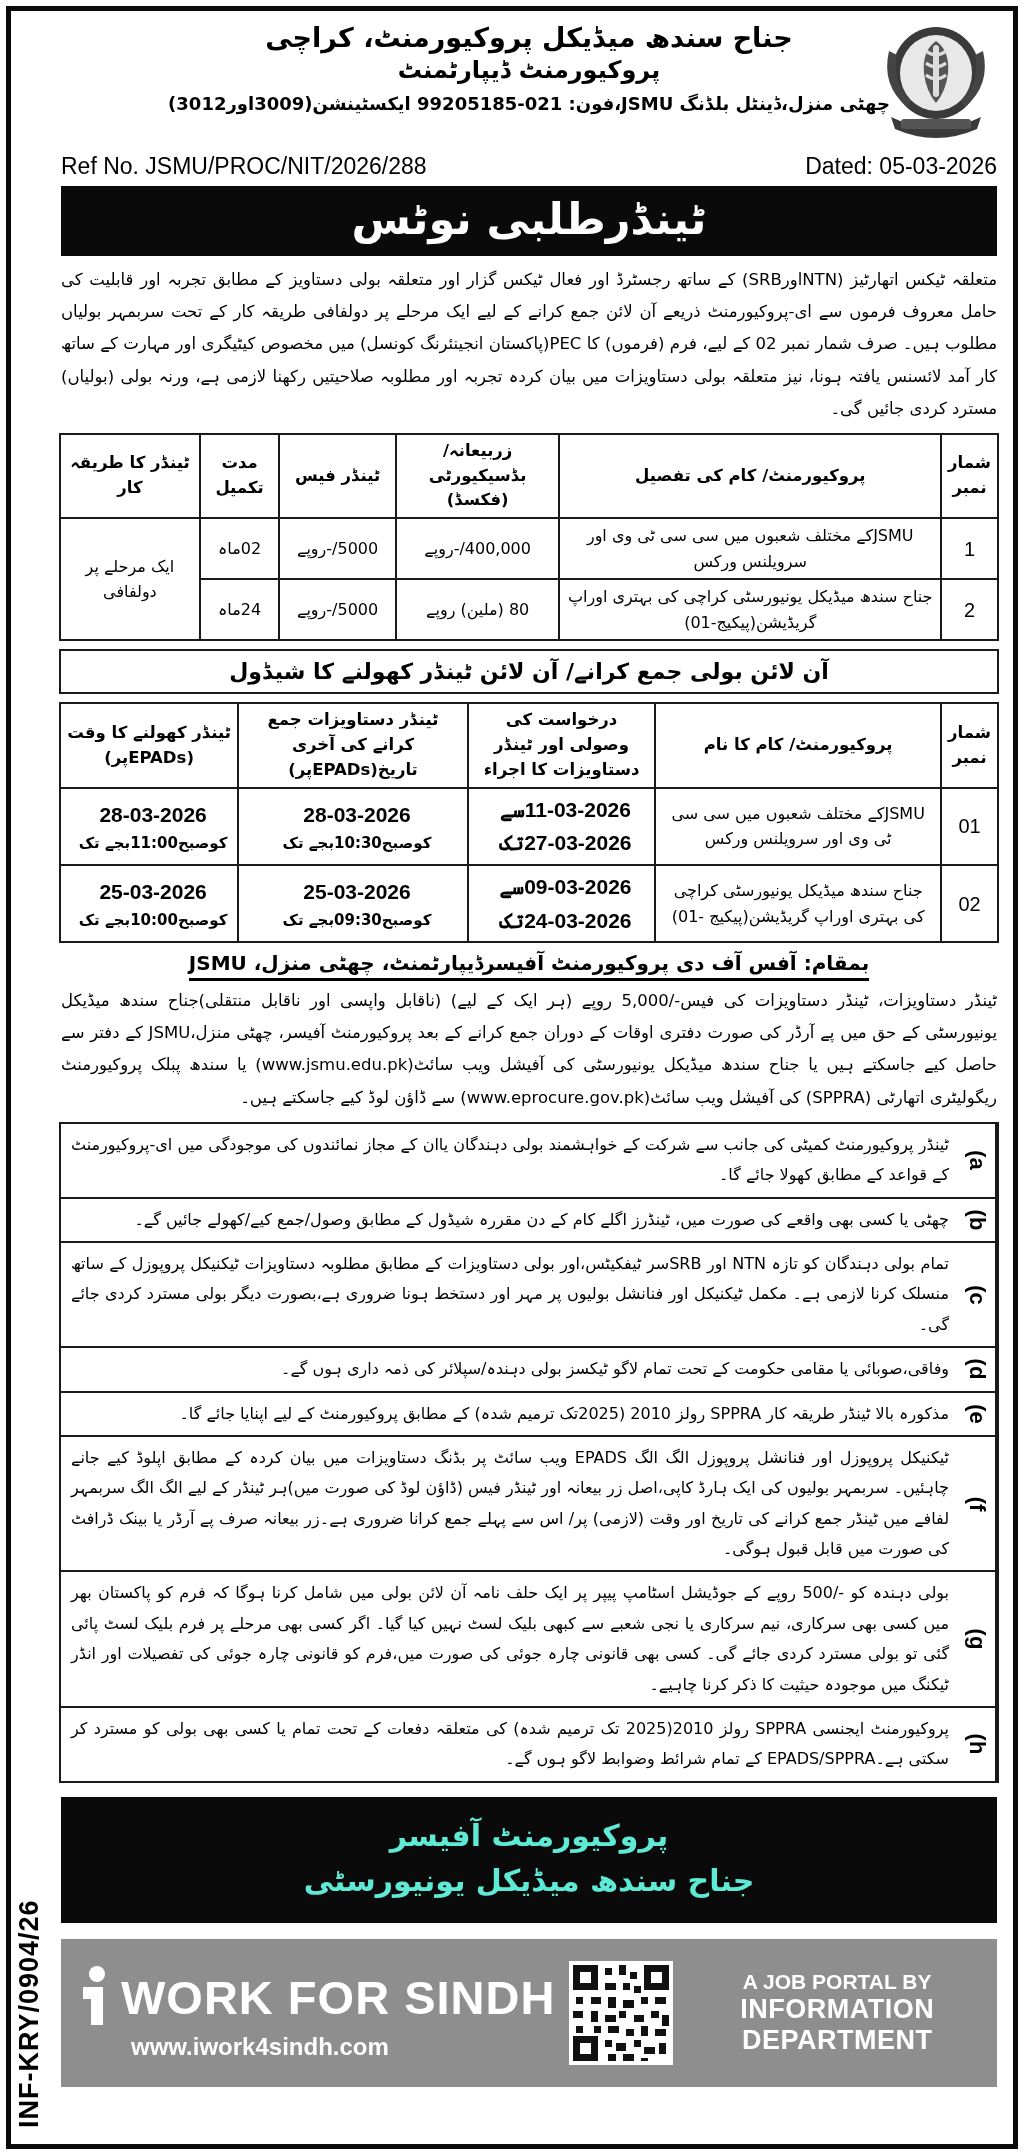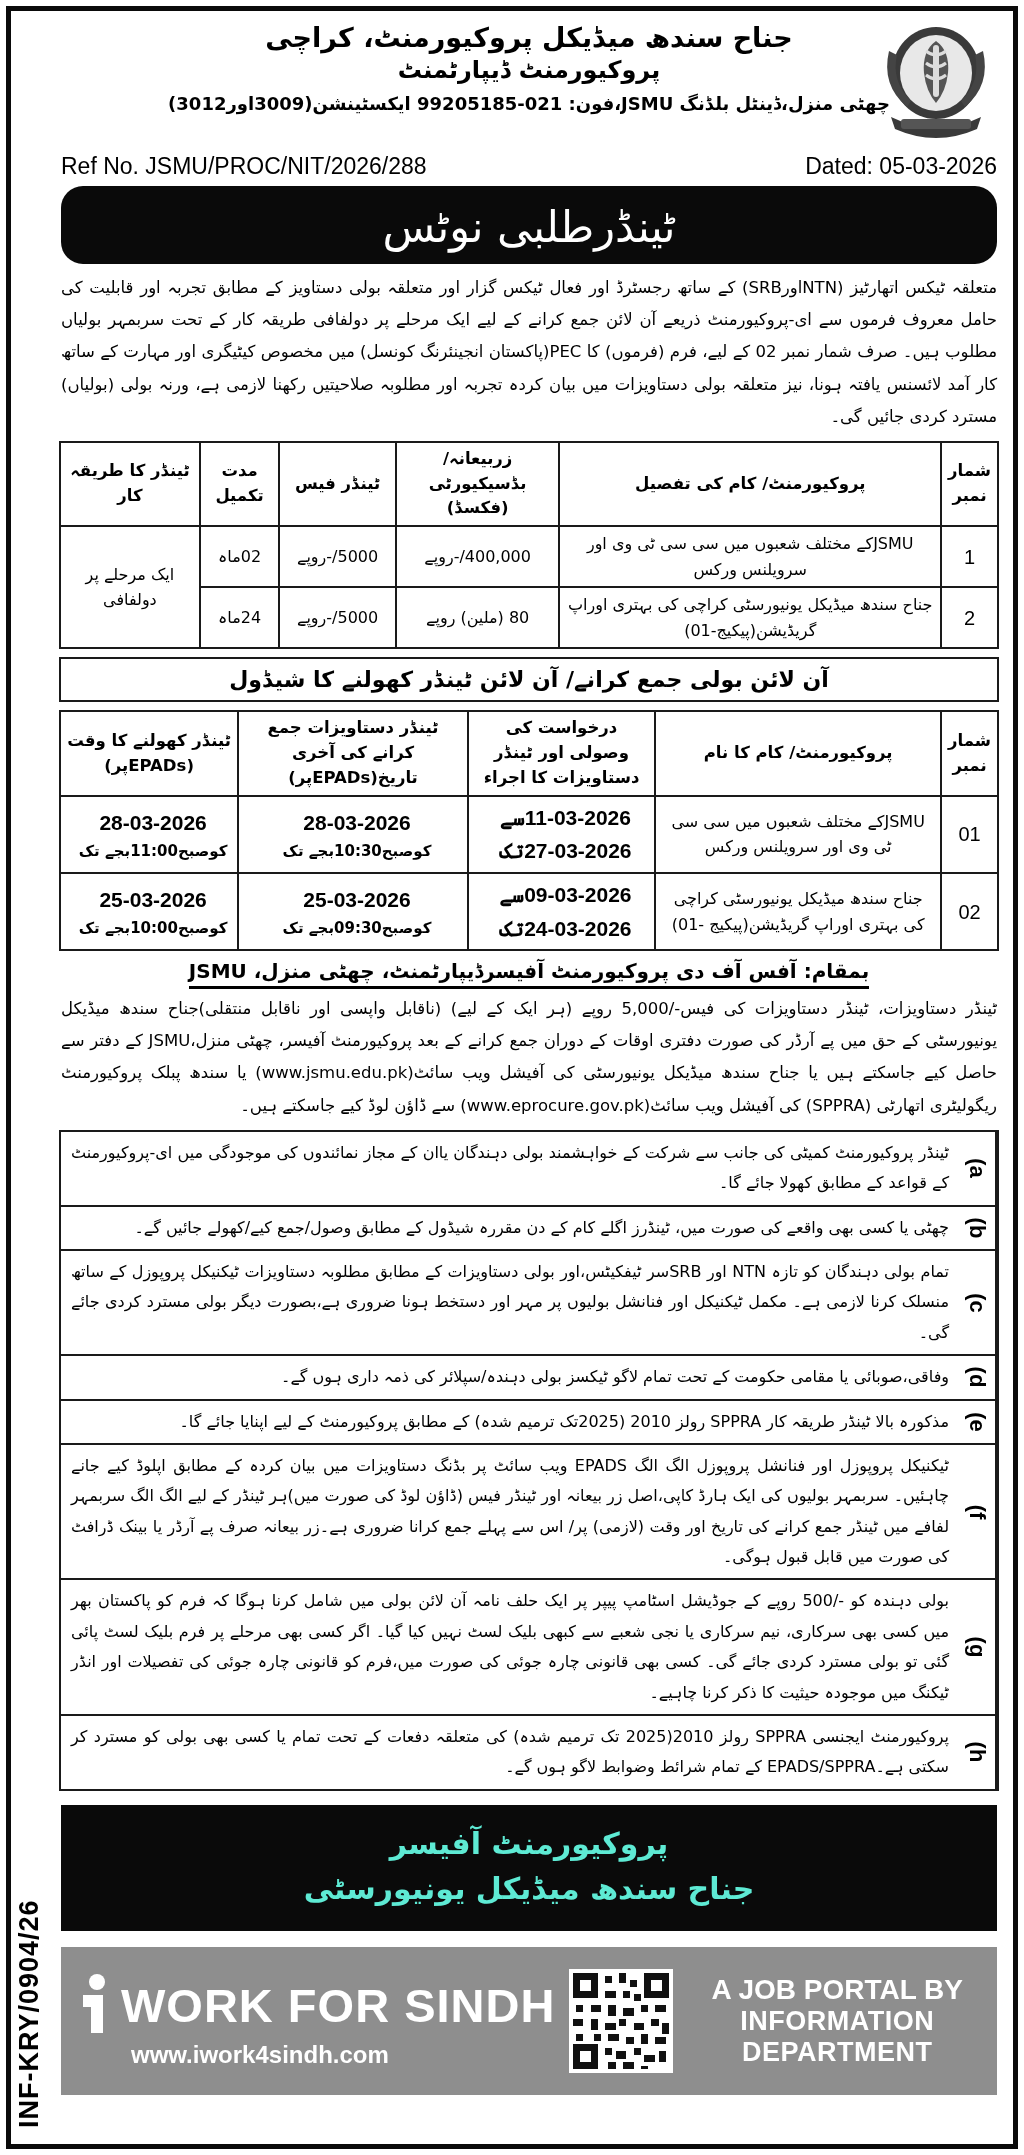--- a/index.html
+++ b/index.html
@@ -29,21 +29,21 @@
   .hdr-line1{font-size:27px;font-weight:bold;line-height:1.25;}
   .hdr-line2{font-size:24px;font-weight:bold;line-height:1.3;}
   .hdr-line3{font-size:18px;font-weight:bold;line-height:1.6;margin-top:4px;}
   .logo{position:absolute;top:0;right:4px;width:118px;height:124px;}
 
   .refrow{display:flex;justify-content:space-between;align-items:flex-end;
           font-family:"Liberation Sans",sans-serif;font-size:23px;
           margin:4px 2px 6px 2px;}
 
   .title-banner{background:#0a0a0a;color:#fff;text-align:center;
-    font-size:43px;font-weight:normal;padding:16px 0 12px 0;margin:2px 2px 8px 2px;border-radius:22px;}
+    font-size:43px;font-weight:bold;padding:8px 0 12px 0;margin:2px 2px 8px 2px;}
 
   
   .para{font-size:16.5px;line-height:1.95;text-align:justify;margin:4px 2px 8px 2px;}
   .venue{font-size:20px;font-weight:bold;text-align:center;margin:8px 0 2px 0;}
   .venue span{border-bottom:3px solid #000;padding-bottom:3px;display:inline-block;}
 
   
   table{border-collapse:collapse;width:100%;direction:rtl;}
   th,td{border:2px solid #1a1a1a;padding:4px 6px;vertical-align:middle;text-align:center;}
   th{font-size:16.5px;font-weight:bold;line-height:1.5;}
@@ -76,21 +76,21 @@
   .gray-banner{background:#8e8e8e;margin:16px 2px 0 2px;height:148px;
     display:flex;align-items:center;padding:0 10px;box-sizing:border-box;}
   .iwork{flex:0 0 470px;color:#fff;padding-left:4px;}
   .iwork-top{display:flex;align-items:center;justify-content:space-between;}
   .iwork-main{font-family:"Liberation Sans",sans-serif;font-weight:bold;
     font-size:47px;letter-spacing:1px;white-space:nowrap;}
   .iwork-url{font-family:"Liberation Sans",sans-serif;font-weight:bold;
     font-size:24px;margin-top:2px;padding-left:56px;}
   .qr{flex:0 0 104px;height:104px;background:#fff;margin:0 14px;}
   .portal{flex:1;color:#fff;text-align:center;font-family:"Liberation Sans",sans-serif;}
-  .portal-1{font-size:28px;font-weight:bold;}
+  .portal-1{font-size:21px;font-weight:bold;}
   .portal-2{font-size:27px;font-weight:bold;letter-spacing:0.5px;}
 
   .side-code{position:absolute;left:14px;top:2128px;
     transform:rotate(-90deg);transform-origin:left top;
     font-family:"Liberation Sans",sans-serif;font-weight:bold;font-size:27px;
     letter-spacing:1px;white-space:nowrap;width:330px;}
 </style>
 </head>
 <body>
 

